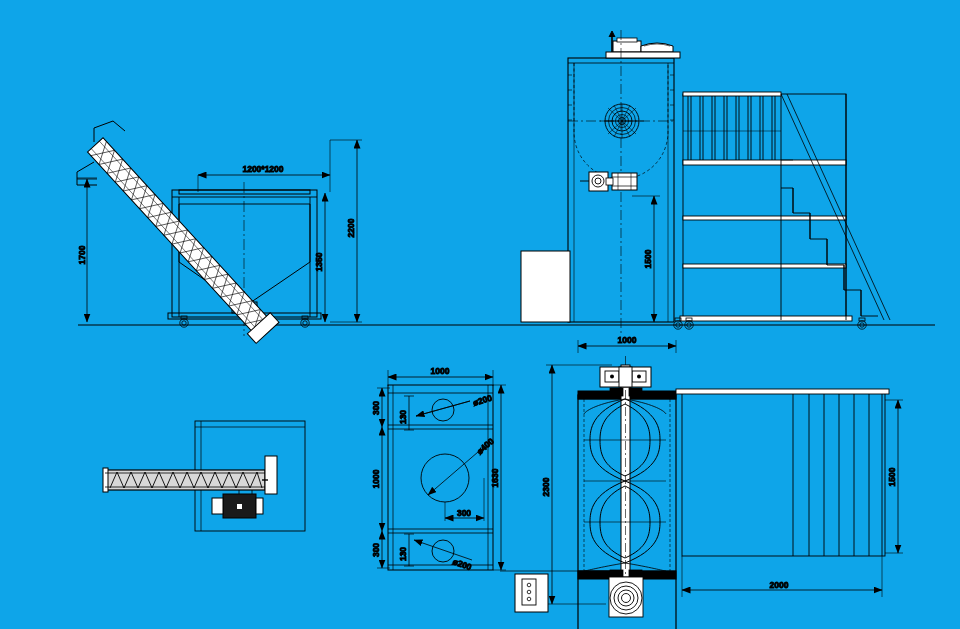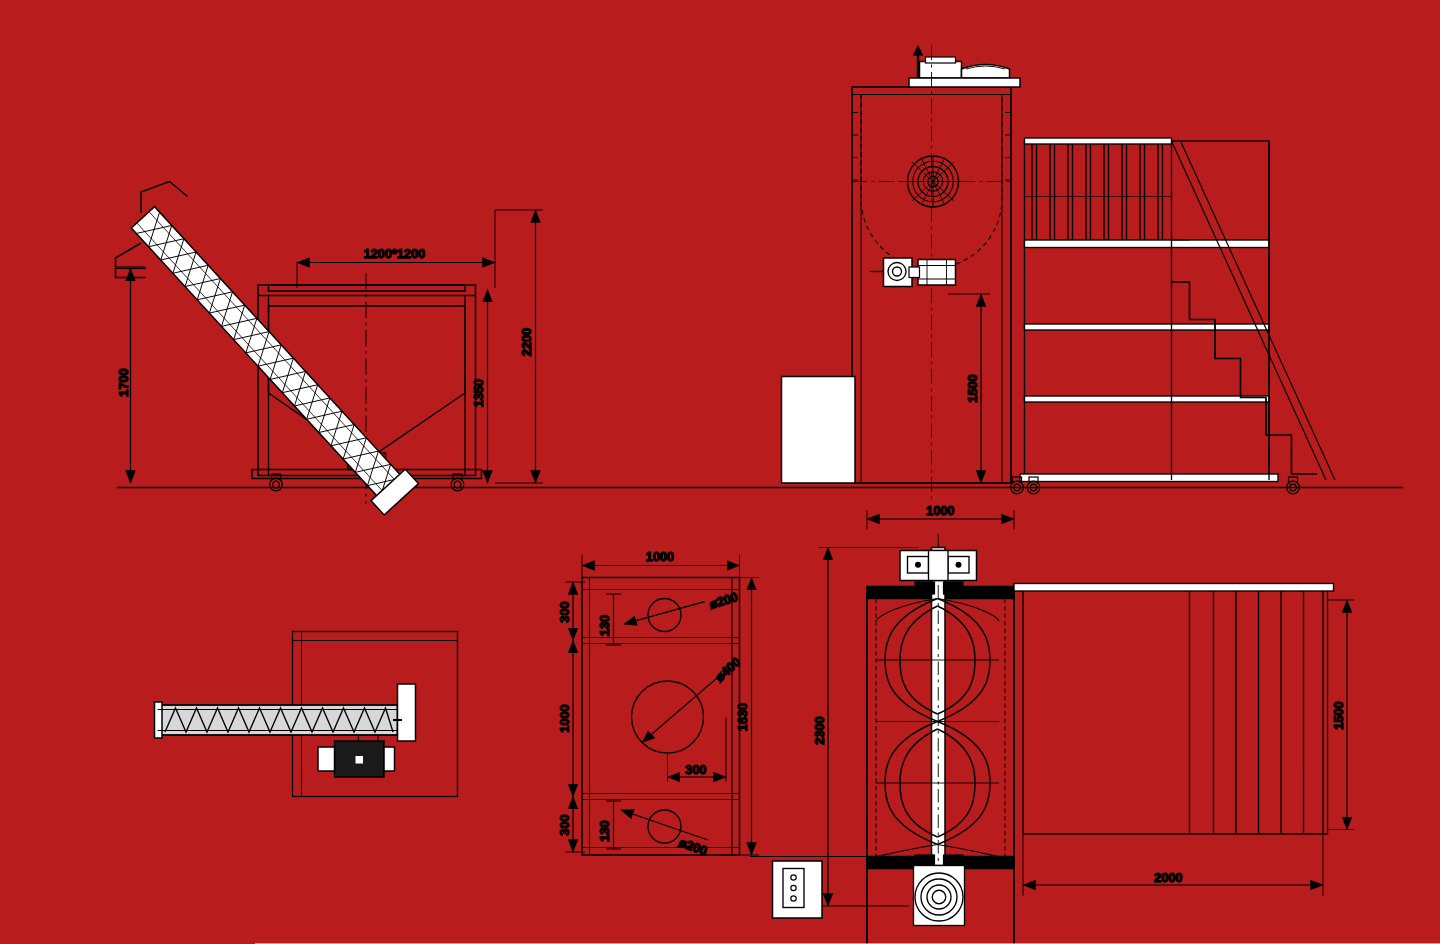--- a/index.html
+++ b/index.html
@@ -1,18 +1,18 @@
 <!DOCTYPE html>
 <html><head>
 <meta charset="utf-8">
 <style>
   html,body{margin:0;padding:0;background:#ffffff;}
   body{width:960px;height:629px;overflow:hidden;
        font-family:"Liberation Sans",sans-serif;}
-  #sheet{position:relative;width:960px;height:629px;background:#b91c1c;}
+  #sheet{position:relative;width:960px;height:629px;background:#0ea5e9;}
   svg{display:block;}
   .dim-txt{font-family:"Liberation Sans",sans-serif;font-weight:bold;
            font-size:8.5px;fill:#000;}
 </style>
 </head>
 <body>
 
 <div id="sheet">
 <svg width="960" height="629" viewBox="0 0 960 629">
   <defs>

